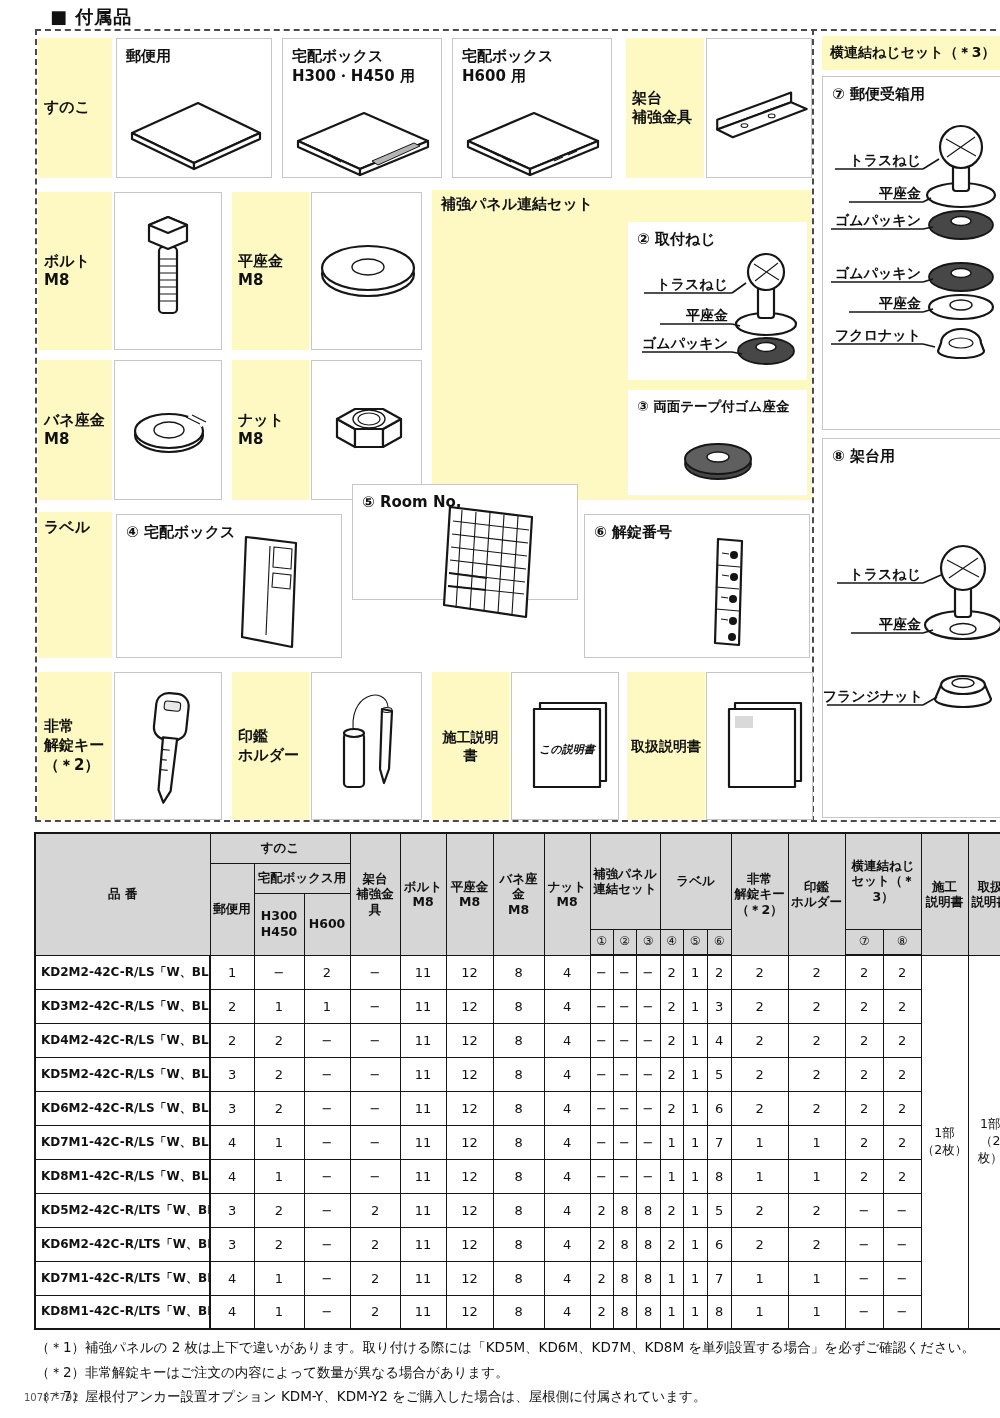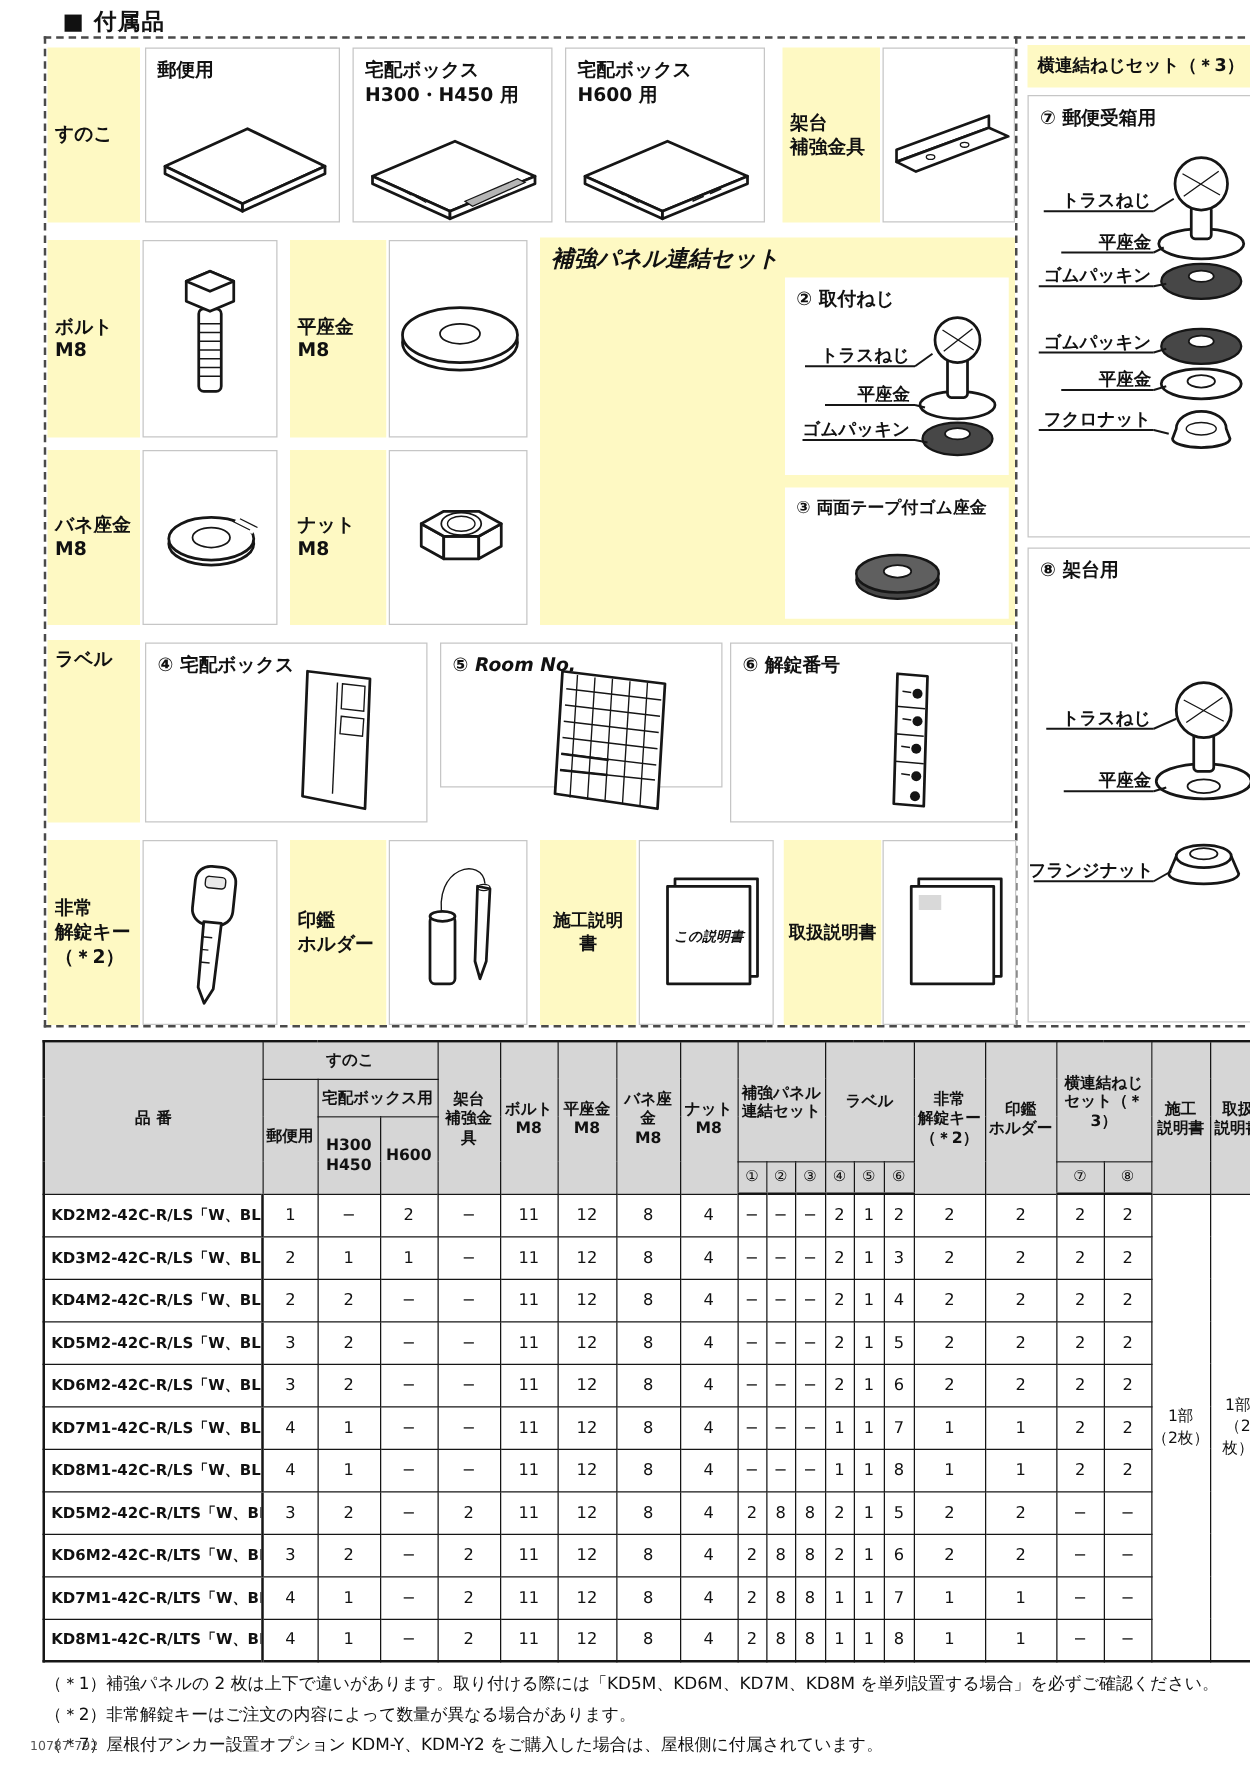--- a/index.html
+++ b/index.html
@@ -11,21 +11,21 @@
   .vdash{border-left:2px dashed #4a4a4a;}
   .gray{background:#fef9c3;}
   .glabel{display:flex;align-items:center;padding:4px 6px;font-weight:bold;font-size:15px;
           line-height:1.3;white-space:pre-line;}
   .glabel.top{align-items:flex-start;padding-top:6px;}
   .glabel.small{font-size:14px;padding:4px 4px;}
   .wbox{background:#fff;border:1px solid #c6c6c6;}
   .btitle{position:absolute;top:7px;left:9px;font-weight:bold;font-size:15px;line-height:1.35;
           white-space:pre-line;}
   .btitle.small{font-size:13.5px;}
-  .sec-title{position:absolute;top:5px;left:9px;font-weight:bold;font-size:18px;font-style:italic;}
+  .sec-title{position:absolute;top:5px;left:9px;font-weight:bold;font-size:15px;}
   .side-head{display:flex;align-items:center;padding:0 8px;font-weight:bold;font-size:14px;}
   svg{display:block;}
   svg .s{fill:#fff;stroke:#161616;stroke-width:2.2;stroke-linejoin:round;}
   svg .dark{fill:#474747;stroke:#161616;stroke-width:1.8;}
   svg .hole{fill:#fff;stroke:#161616;stroke-width:1.4;}
   svg .thin{fill:none;stroke:#161616;stroke-width:1.1;}
   svg .lead{stroke:#161616;stroke-width:1.6;}
   svg .grayfill{fill:#b5b5b5;stroke:#161616;stroke-width:1;}
   svg text{font-family:"DejaVu Sans",sans-serif;font-weight:bold;font-size:14px;fill:#111;}
   svg text.booklet{font-size:11px;}
@@ -176,21 +176,21 @@
   <div class="abs gray glabel top" style="left:16px;top:512px;width:74px;height:146px;">ラベル</div>
   <div class="abs wbox" style="left:94px;top:514px;width:226px;height:144px;">
     <div class="btitle">④ 宅配ボックス</div>
     <svg class="abs" style="left:3px;top:8px;" width="220" height="132" viewBox="0 0 220 132">
       <polygon class="s" points="126,14 176,20 172,124 122,114"></polygon>
       <polygon class="thin" points="154,24 172,26 171,46 153,44"></polygon>
       <polygon class="thin" points="153,50 171,52 170,66 152,64"></polygon>
       <path class="thin" d="M150,23 L146,112"></path>
     </svg>
   </div>
-  <div class="abs wbox" style="left:330px;top:514px;width:226px;height:116px;font-style:italic;">
+  <div class="abs wbox" style="left:330px;top:484px;width:226px;height:116px;">
     <div class="btitle">⑤ Room No.</div>
     <svg class="abs" style="left:3px;top:8px;" width="220" height="132" viewBox="0 0 220 132">
       <polygon class="s" points="94,14 176,24 170,124 88,112"></polygon>
       <path class="thin" d="M97,28 L173,37 M96,41 L172,50 M95,54 L171,63 M94,67 L170,76 M93,80 L169,89 M92,93 L168,101"></path>
       <path class="thin" d="M106,17 L100,115 M120,19 L114,117 M134,20 L128,118 M148,22 L142,120 M162,23 L156,121"></path>
       <path d="M93,80 L131,85 M92,93 L130,97" stroke="#161616" stroke-width="2" fill="none"></path>
     </svg>
   </div>
   <div class="abs wbox" style="left:562px;top:514px;width:226px;height:144px;">
     <div class="btitle">⑥ 解錠番号</div>

